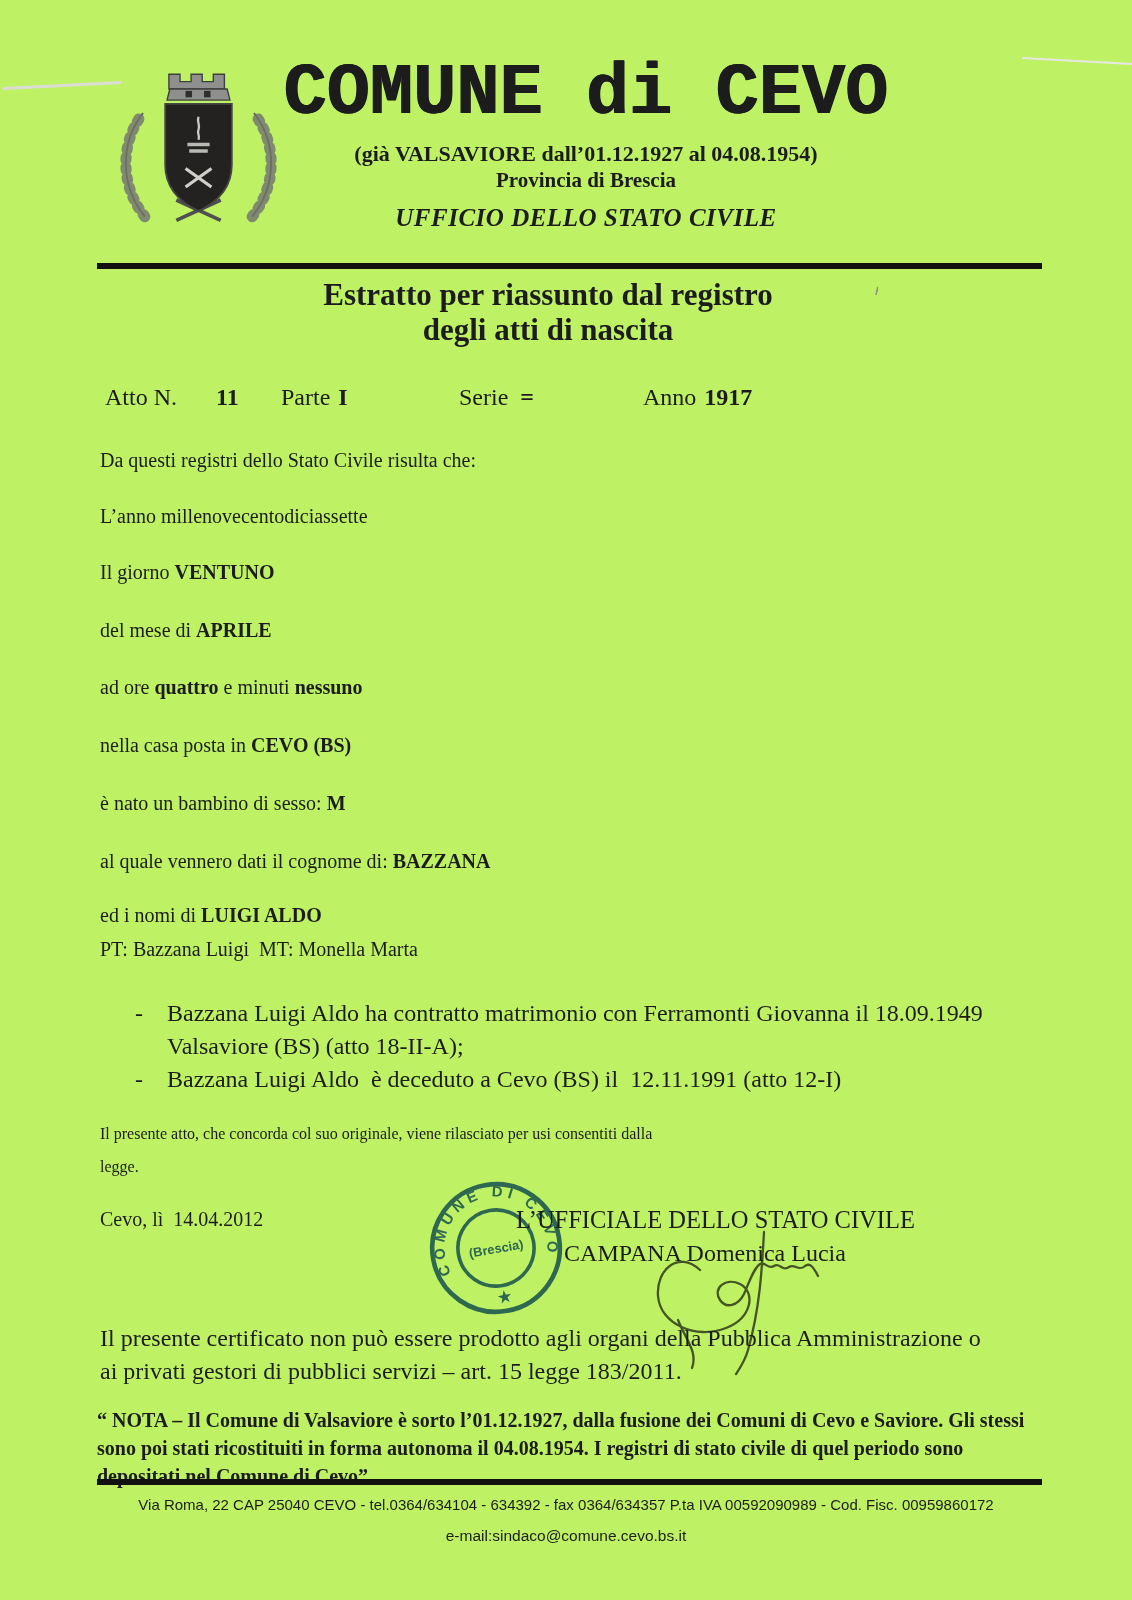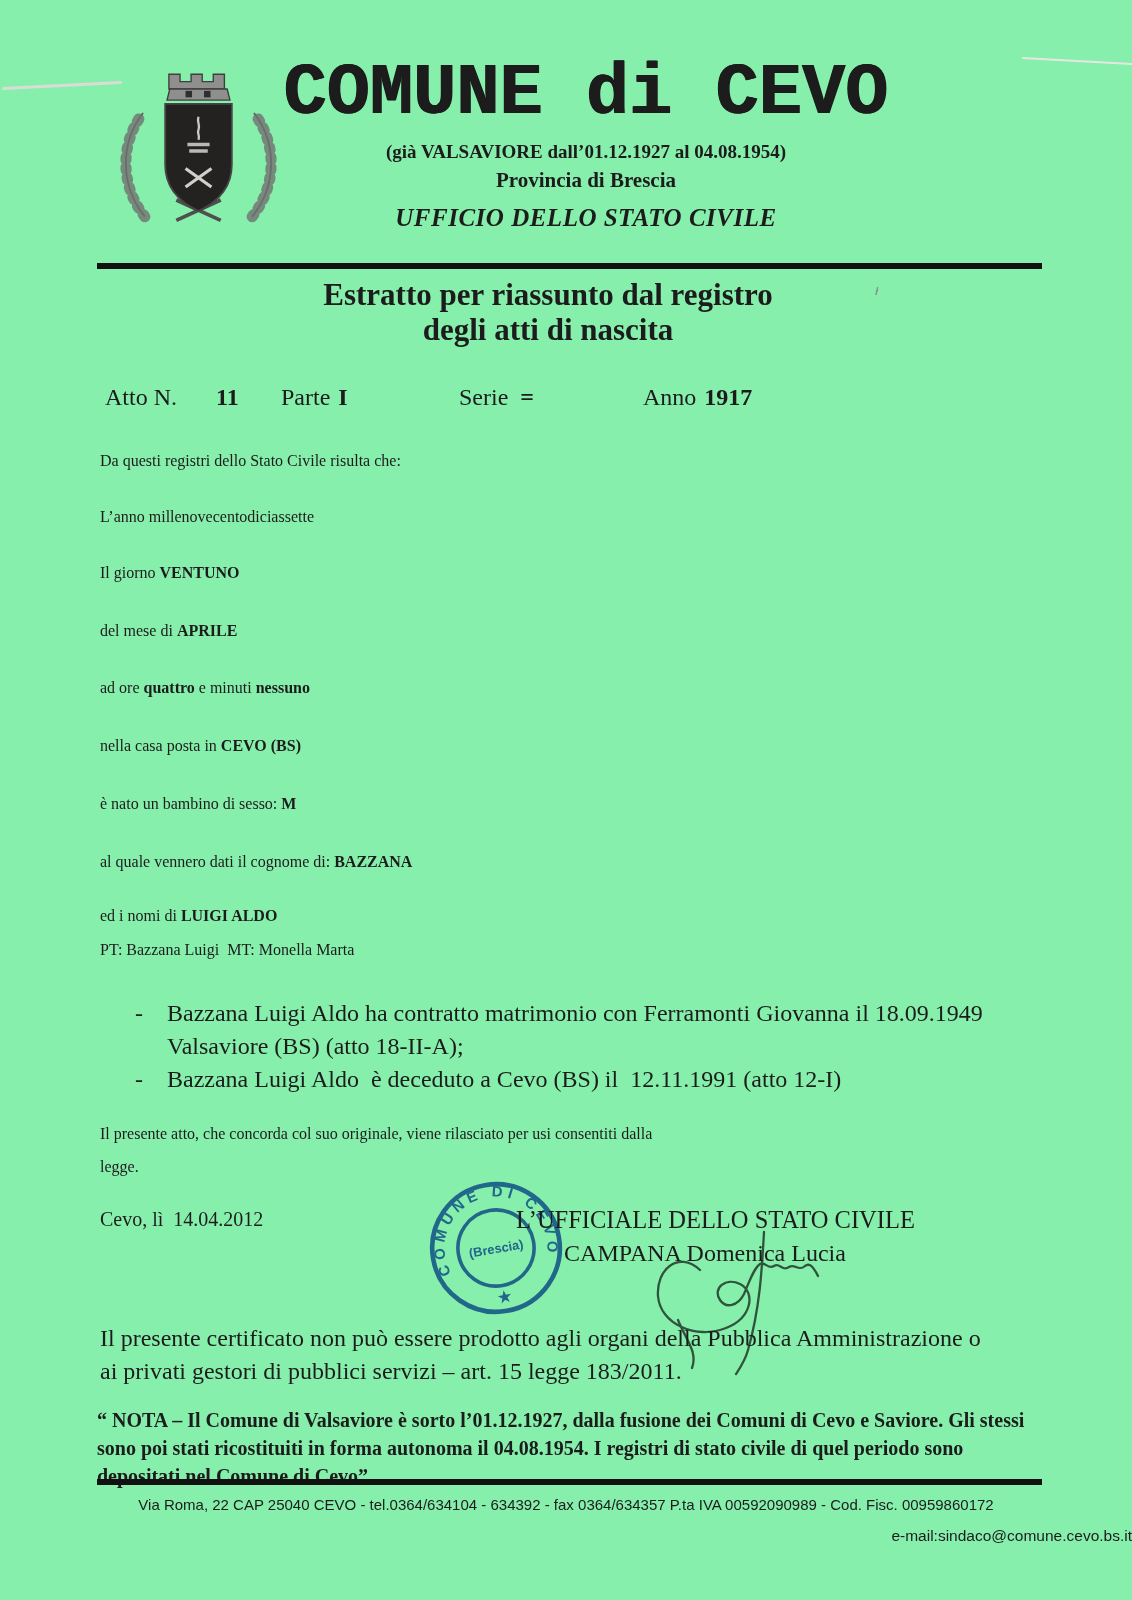--- a/index.html
+++ b/index.html
@@ -1,38 +1,38 @@
 <!DOCTYPE html>
 <html><head>
 <meta charset="utf-8">
 <style>
   html,body{margin:0;padding:0;background:#e8e8e6;}
   .page{
     position:relative;width:1132px;height:1600px;margin:0 auto;
-    background:#86efac;color:#1c1c1c;
+    background:#bef264;color:#1c1c1c;
     font-family:"Liberation Serif", serif;
     overflow:hidden;
   }
   .abs{position:absolute;}
-  .line{font-size:16px;line-height:31px;white-space:pre-wrap;margin:0;}
+  .line{font-size:20px;line-height:31px;white-space:pre-wrap;margin:0;}
   .line b{font-weight:700;}
   
   .artifact-dash{left:2px;top:84px;width:120px;height:3px;background:#dcdcd6;transform:rotate(-3deg);border-radius:2px;}
   .artifact-tr{right:0;top:60px;width:110px;height:2px;background:#e7e7e2;transform:rotate(3deg);}
   .artifact-apos{left:872px;top:286px;width:4px;height:9px;border-right:2px solid #8f8f8a;border-radius:2px;transform:rotate(12deg);}
   
   .crest{left:106px;top:52px;}
   .commune-title{
     left:40px;right:0;top:58px;text-align:center;
     font-family:"Liberation Mono","DejaVu Sans Mono",monospace;
     font-weight:700;font-size:72px;line-height:72px;letter-spacing:0px;
     text-shadow:0.6px 0 0 currentColor,-0.6px 0 0 currentColor;
     white-space:nowrap;
   }
-  .former-name{left:40px;right:0;top:141px;text-align:center;font-size:19px;font-weight:700;}
+  .former-name{left:40px;right:0;top:141px;text-align:center;font-size:22px;font-weight:700;}
   .province{left:40px;right:0;top:168px;text-align:center;font-size:21px;font-weight:700;}
   .office{left:40px;right:0;top:204px;text-align:center;font-size:25px;font-weight:700;font-style:italic;letter-spacing:0.5px;}
   .rule{left:97px;right:90px;height:6px;background:#111;}
   .rule-1{top:263px;}
   .rule-2{top:1479px;}
   .doc-title{left:0;right:36px;text-align:center;font-size:31px;font-weight:700;line-height:35px;}
   .doc-title-1{top:277px;}
   .doc-title-2{top:312px;}
   
   .act-row{left:105px;top:384px;width:900px;height:32px;font-size:24px;}
@@ -57,21 +57,21 @@
   
   .place-date{left:100px;top:1208px;font-size:20px;white-space:pre-wrap;}
   .official-title{left:516px;top:1206px;font-size:24.5px;white-space:nowrap;}
   .official-name{left:516px;top:1240px;width:378px;text-align:center;font-size:24px;}
   .stamp{left:424px;top:1176px;mix-blend-mode:multiply;opacity:0.92;}
   .signature{left:648px;top:1228px;mix-blend-mode:multiply;opacity:0.85;}
   
   .nota{left:97px;top:1406px;width:952px;font-size:20px;font-weight:700;line-height:28px;}
   
   .footer-address{left:0;right:0;top:1496px;text-align:center;font-family:Liberation Sans, sans-serif;font-size:15px;}
-  .footer-email{left:0;right:0;top:1527px;text-align:right;font-family:"Liberation Sans",sans-serif;font-size:15.5px;}
+  .footer-email{left:0;right:0;top:1527px;text-align:center;font-family:"Liberation Sans",sans-serif;font-size:15.5px;}
   .footer-web{left:0;right:0;top:1552px;text-align:center;font-family:"Liberation Sans",sans-serif;font-size:15.5px;}
 </style>
 </head>
 <body>
 
 <div class="page">
 
   <div class="abs artifact-dash"></div>
   <div class="abs artifact-tr"></div>
   <div class="abs artifact-apos"></div>

